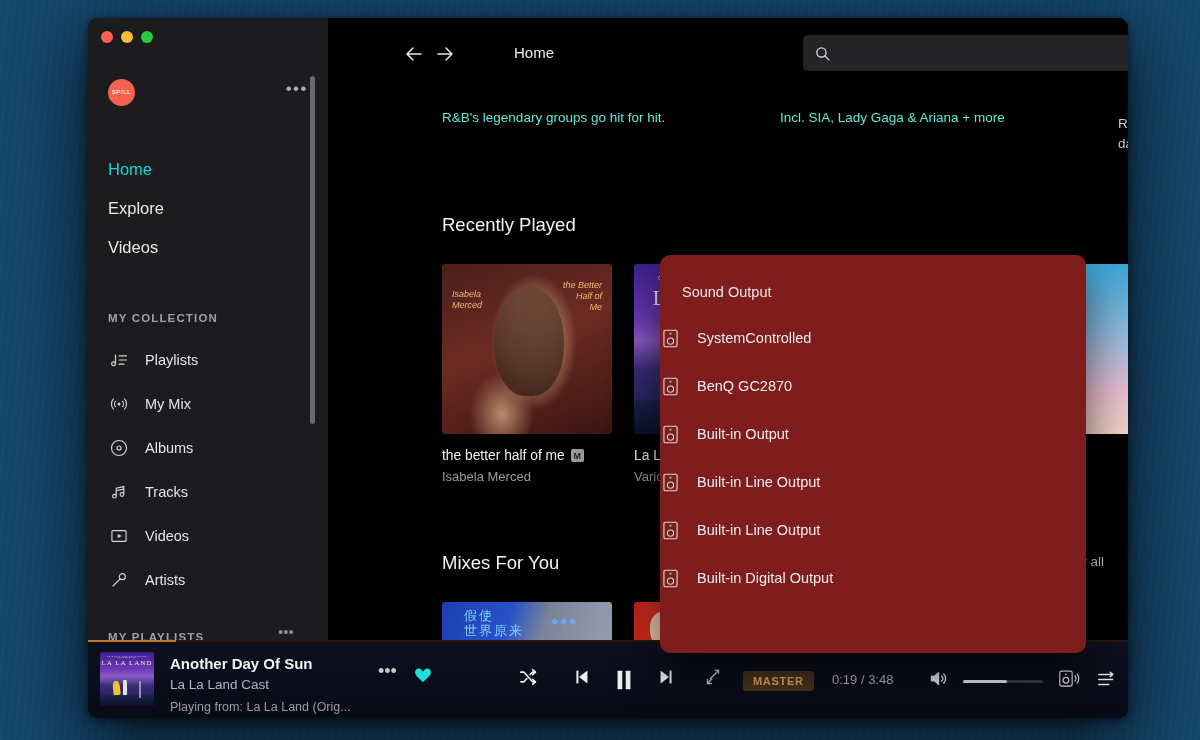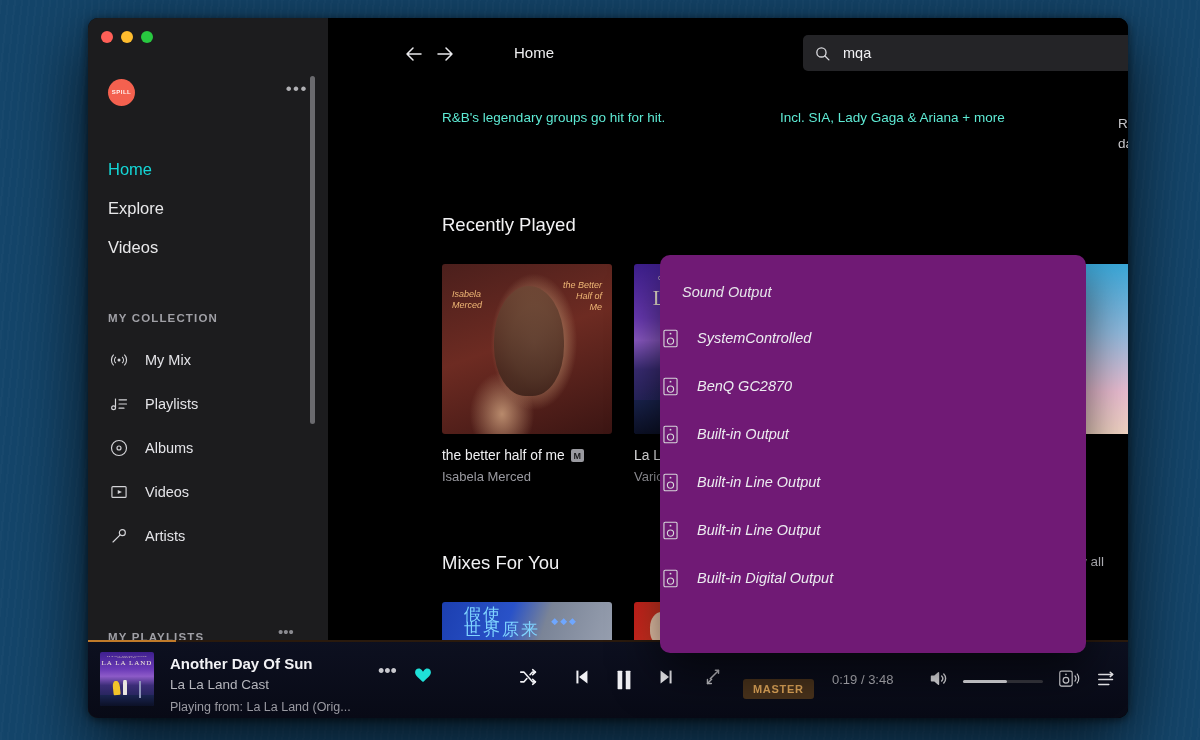--- a/index.html
+++ b/index.html
@@ -163,35 +163,34 @@
   .art-lala .ground{position:absolute;left:0;bottom:0;width:100%;height:34px;background:linear-gradient(180deg,#1a2450,#0c1127);}
 
   .art-white { background:linear-gradient(180deg,#f2f2f2 0%, #dcdcdc 55%, #c7c7c7 100%); }
   .art-blue  { background:linear-gradient(180deg,#3aa7d8 0%, #8fb9dd 40%, #e9bcd0 75%, #f0d3c2 100%); }
 
   .row2 { position:absolute; left:114px; top:584px; display:flex; gap:22px; }
   .mix { width:170px; height:60px; border-radius:3px; overflow:hidden; position:relative;}
   .mix-cjk{
     background:linear-gradient(110deg,#1c3fb0 0%,#2952c8 38%,#7a8497 58%,#9aa2b2 100%);
   }
-  .mix-cjk .cjk{position:absolute;left:22px;top:6px;font-size:17px;color:#7fd4ff;line-height:15px;letter-spacing:2px;font-family:Liberation Mono, monospace;}
+  .mix-cjk .cjk{position:absolute;left:22px;top:6px;font-size:13px;color:#7fd4ff;line-height:15px;letter-spacing:2px;font-family:Liberation Sans, sans-serif;}
   .mix-cjk .dia{position:absolute;right:34px;top:14px;color:#6fa7ff;font-size:9px;letter-spacing:2px;}
   .mix-red{
     background:linear-gradient(100deg,#c9201b 0%,#e04c2a 30%,#8d6a5e 65%,#a08a7c 100%);
   }
   .mix-red .h1{position:absolute;left:16px;top:10px;width:26px;height:34px;border-radius:45%;background:#f0cbb0;}
   .mix-red .h2{position:absolute;left:58px;top:14px;width:24px;height:32px;border-radius:45%;background:#efc9ae;}
   .mix-red .cap{position:absolute;left:54px;top:4px;width:32px;height:14px;border-radius:14px 14px 2px 2px;background:#d8241f;}
 
   
   #popup {
     position:absolute; left:572px; top:237px; width:426px; height:398px;
-    background:#701a75; border-radius:10px; z-index:20;
+    background:#7f1d1d; border-radius:10px; z-index:20;
     box-shadow:0 18px 48px rgba(0,0,0,.62);
-    font-style:italic;
   }
   #popup h3 { font-size:14.5px; color:#e6e6ea; font-weight:400; padding:29px 0 0 22px; }
   .out-list { margin-top:14px; }
   .out-row { display:flex; align-items:center; height:48px; cursor:pointer; position:relative;}
   .out-ico { width:20px; display:flex; justify-content:center; color:#d6d6da; margin-right:17px;}
   .out-lbl { font-size:14.5px; color:#ececf0; }
   .out-more { font-size:13.5px; color:#98989e; margin-left:6px;}
   .out-check { position:absolute; right:28px; color:#22e0d8; font-size:16px;}
 
   
@@ -210,21 +209,21 @@
   #p-from { position:absolute; left:82px; top:60px; font-size:12.5px; color:#9a9aa2;}
   #p-dots { position:absolute; left:290px; top:28px; color:#c8c8ce; font-size:18px; line-height:6px; cursor:pointer;}
   #p-heart { position:absolute; left:325px; top:25px; color:#1fe0d8; cursor:pointer;}
 
   .pc { position:absolute; top:26px; color:#f0f0f4; cursor:pointer; display:flex; align-items:center;}
   #pc-shuffle{ left:430px; } #pc-prev{ left:482px; } #pc-play{ left:522px; }
   #pc-next{ left:568px; } #pc-repeat{ left:614px; color:#c6c6cc;}
 
   #master {
     position:absolute; left:655px; top:31px; padding:4px 10px; border-radius:3px;
-    background:#4a331c; color:#e2a85a; font-size:11px; font-weight:700; letter-spacing:.7px;margin-top:8px;
+    background:#4a331c; color:#e2a85a; font-size:11px; font-weight:700; letter-spacing:.7px;
   }
   #times { position:absolute; left:744px; top:32px; font-size:13px; color:#b6b6bd; }
   #vol-ico { position:absolute; left:840px; top:28px; color:#e6e6ea; cursor:pointer;}
   #vol-track { position:absolute; left:875px; top:40px; width:80px; height:3px; background:#3a3a42; border-radius:2px; cursor:pointer;}
   #vol-track i { display:block; height:3px; width:55%; background:#e9e9ee; border-radius:2px;}
   #devbtn { position:absolute; left:970px; top:27px; color:#e6e6ea; cursor:pointer;}
   #queuebtn { position:absolute; left:1008px; top:28px; color:#e6e6ea; cursor:pointer;}
 </style>
 </head>
 <body>
@@ -251,45 +250,56 @@
       <div class="nav-item">Explore</div>
       <div class="nav-item">Videos</div>
     </div>
 
     <div class="sec-label" id="lbl-collection">MY COLLECTION</div>
 
     <div class="coll">
       <div class="c-item">
         <span class="c-ico">
           <svg width="20" height="20" viewBox="0 0 24 24" fill="none" stroke="currentColor" stroke-width="1.4">
+            <circle cx="5.5" cy="16.5" r="2.3"></circle>
+              <path d="M7.8 16.5V5.5"></path>
+            <path d="M12 7h9M12 12h9M12 17h6" stroke-linecap="round"></path>
+          </svg>
+        </span>
+        <span class="c-lbl">Playlists</span>
+      </div>
+      <div class="c-item">
+        <span class="c-ico">
+          <svg width="20" height="20" viewBox="0 0 24 24" fill="none" stroke="currentColor" stroke-width="1.4">
             <circle cx="12" cy="12" r="1.8" fill="currentColor" stroke="none"></circle>
             <path d="M8.2 8.2a5.4 5.4 0 000 7.6M15.8 8.2a5.4 5.4 0 010 7.6"></path>
             <path d="M5.6 5.6a9 9 0 000 12.8M18.4 5.6a9 9 0 010 12.8"></path>
           </svg>
         </span>
         <span class="c-lbl">My Mix</span>
-      </div>
-      <div class="c-item">
-        <span class="c-ico">
-          <svg width="20" height="20" viewBox="0 0 24 24" fill="none" stroke="currentColor" stroke-width="1.4">
-            <circle cx="5.5" cy="16.5" r="2.3"></circle>
-              <path d="M7.8 16.5V5.5"></path>
-            <path d="M12 7h9M12 12h9M12 17h6" stroke-linecap="round"></path>
-          </svg>
-        </span>
-        <span class="c-lbl">Playlists</span>
       </div>
       <div class="c-item">
         <span class="c-ico">
           <svg width="20" height="20" viewBox="0 0 24 24" fill="none" stroke="currentColor" stroke-width="1.4">
             <circle cx="12" cy="12" r="9"></circle>
               <circle cx="12" cy="12" r="2.4"></circle>
           </svg>
         </span>
         <span class="c-lbl">Albums</span>
+      </div>
+      <div class="c-item">
+        <span class="c-ico">
+          <svg width="20" height="20" viewBox="0 0 24 24" fill="none" stroke="currentColor" stroke-width="1.4">
+            <circle cx="6.5" cy="17" r="2.2"></circle>
+              <circle cx="15.5" cy="15" r="2.2"></circle>
+            <path d="M8.7 17V7.5l9-2V15"></path>
+              <path d="M8.7 10.5l9-2"></path>
+          </svg>
+        </span>
+        <span class="c-lbl">Tracks</span>
       </div>
       <div class="c-item">
         <span class="c-ico">
           <svg width="20" height="20" viewBox="0 0 24 24" fill="none" stroke="currentColor" stroke-width="1.4">
             <rect x="3.5" y="5.5" width="17" height="13" rx="1.2"></rect>
             <path d="M10.5 9.5l5 2.5-5 2.5z" fill="currentColor" stroke="none"></path>
           </svg>
         </span>
         <span class="c-lbl">Videos</span>
       </div>
@@ -325,21 +335,20 @@
       </span>
       <div id="crumb">Home</div>
 
       <div id="searchbox">
         <span class="si">
           <svg width="17" height="17" viewBox="0 0 24 24" fill="none" stroke="currentColor" stroke-width="1.9" stroke-linecap="round">
             <circle cx="10.5" cy="10.5" r="6.5"></circle>
               <path d="M15.5 15.5L21 21"></path>
           </svg>
         </span>
-        <span id="searchval" title="Search">mqa</span>
 
       </div>
     </div>
 
     <div class="hero-cap" id="hc1">R&amp;B's legendary groups go hit for hit.</div>
     <div class="hero-cap" id="hc2">Incl. SIA, Lady Gaga &amp; Ariana + more</div>
     <div class="hero-cap" id="hc3">
       <span>Relive the ep</span>
       <span>dancehall su</span>
     </div>

